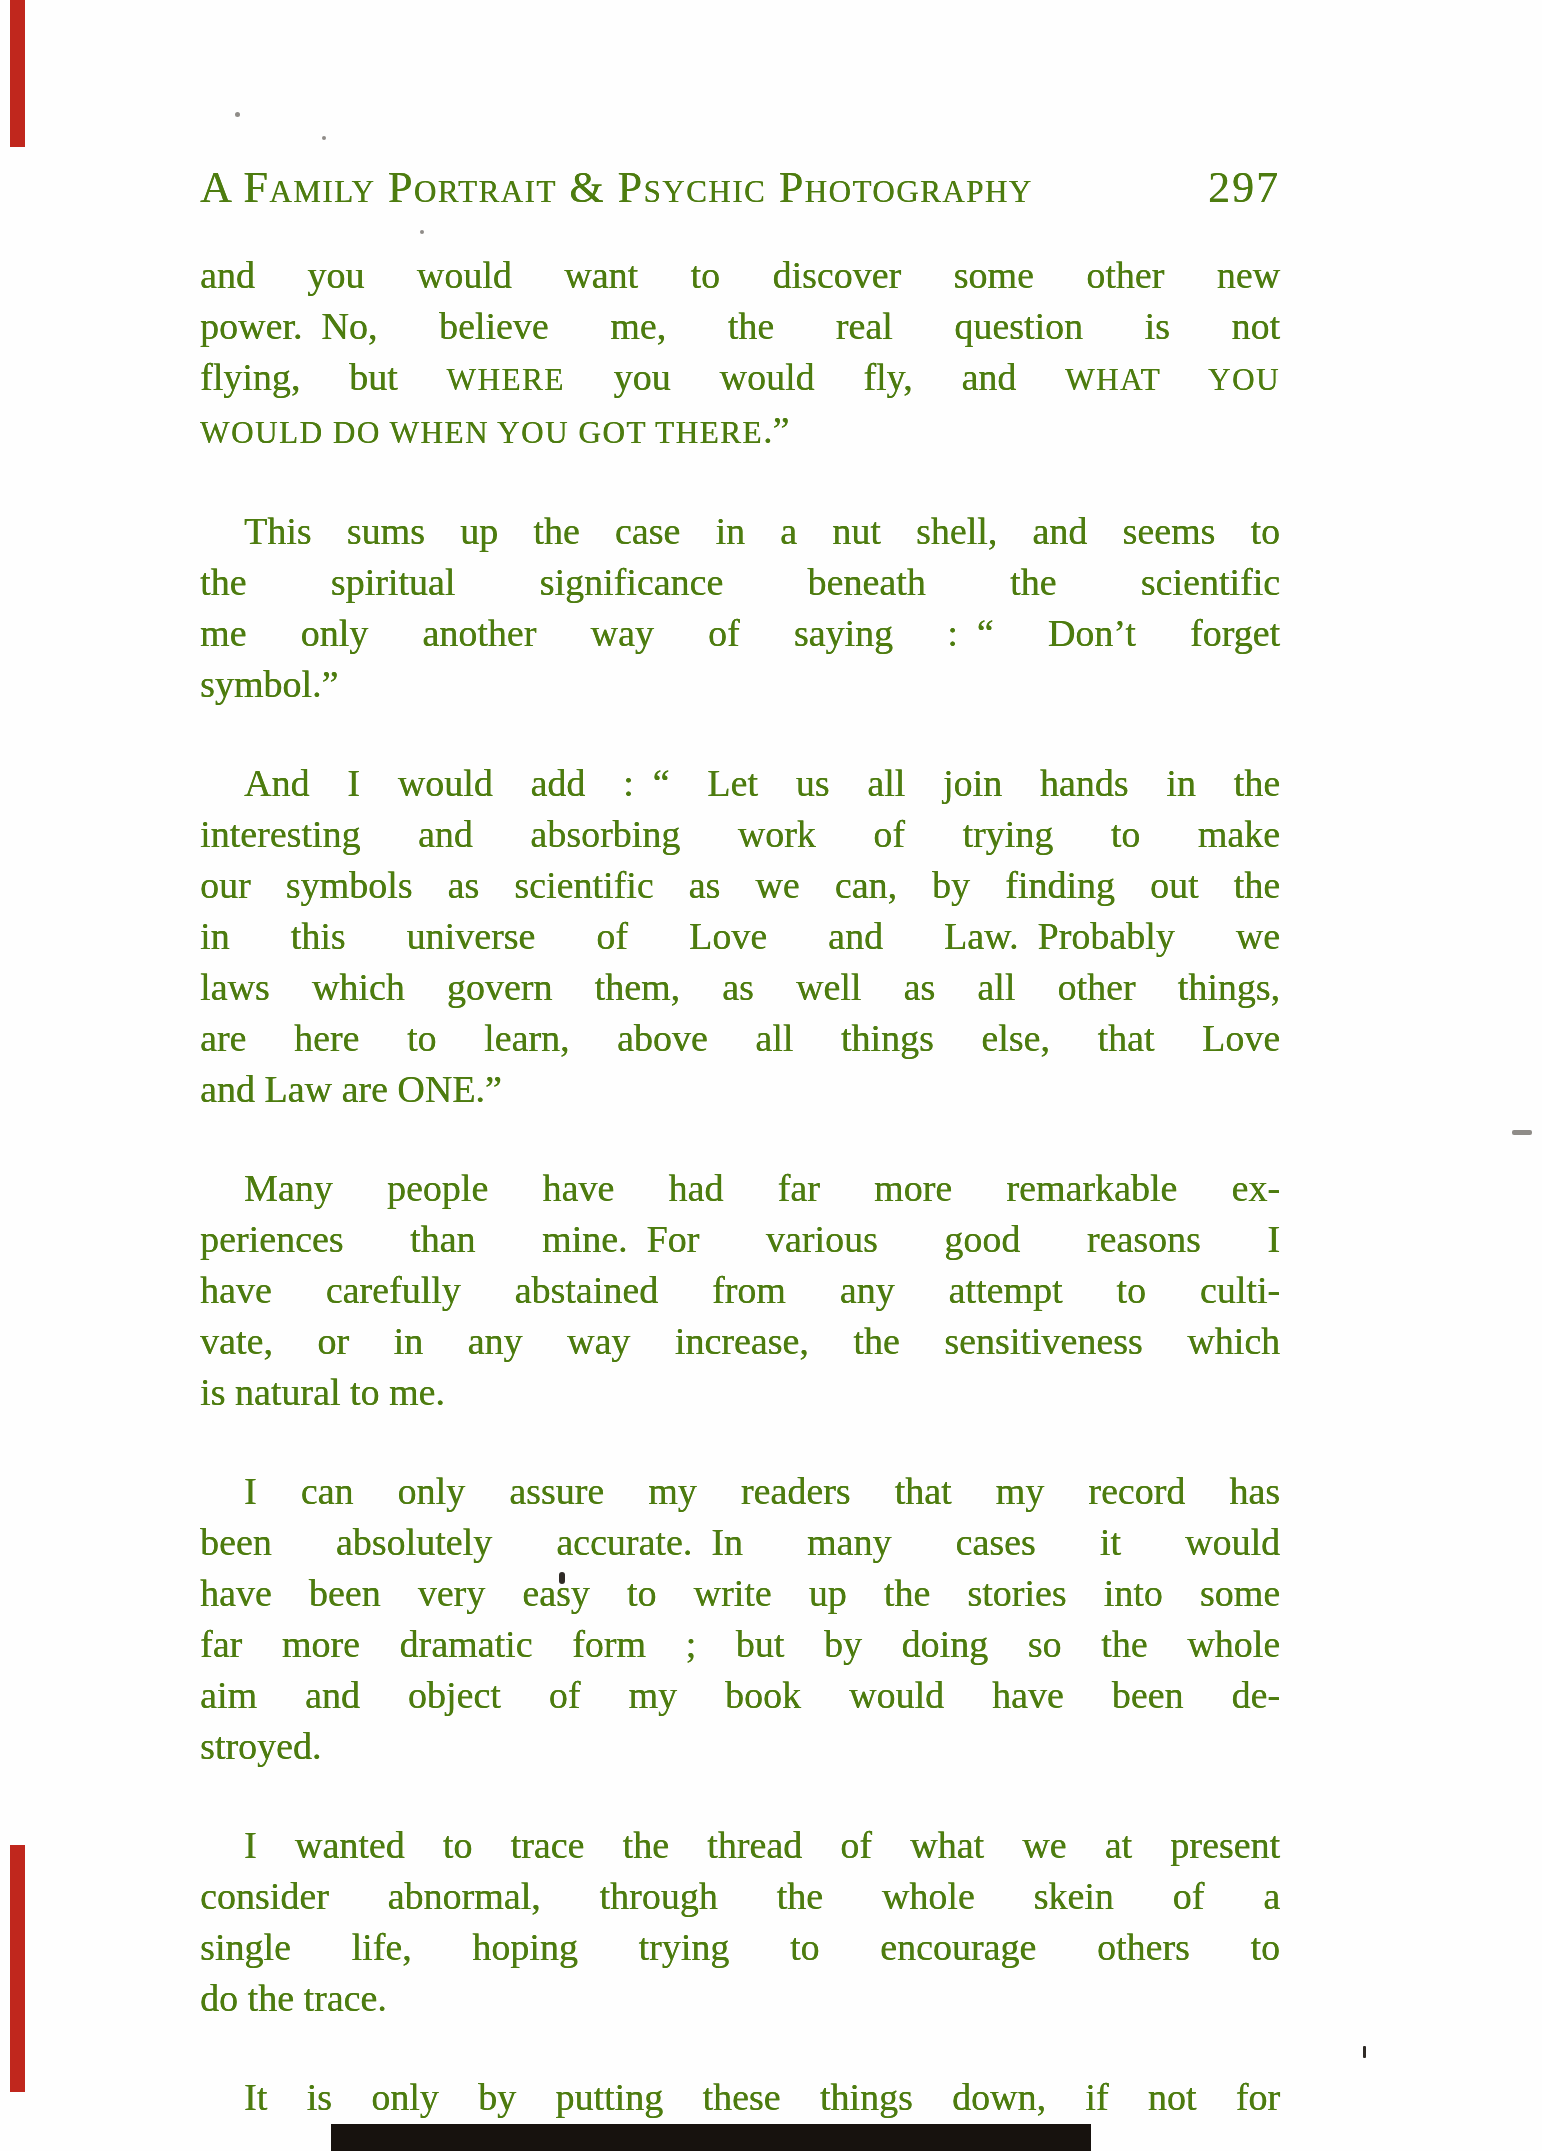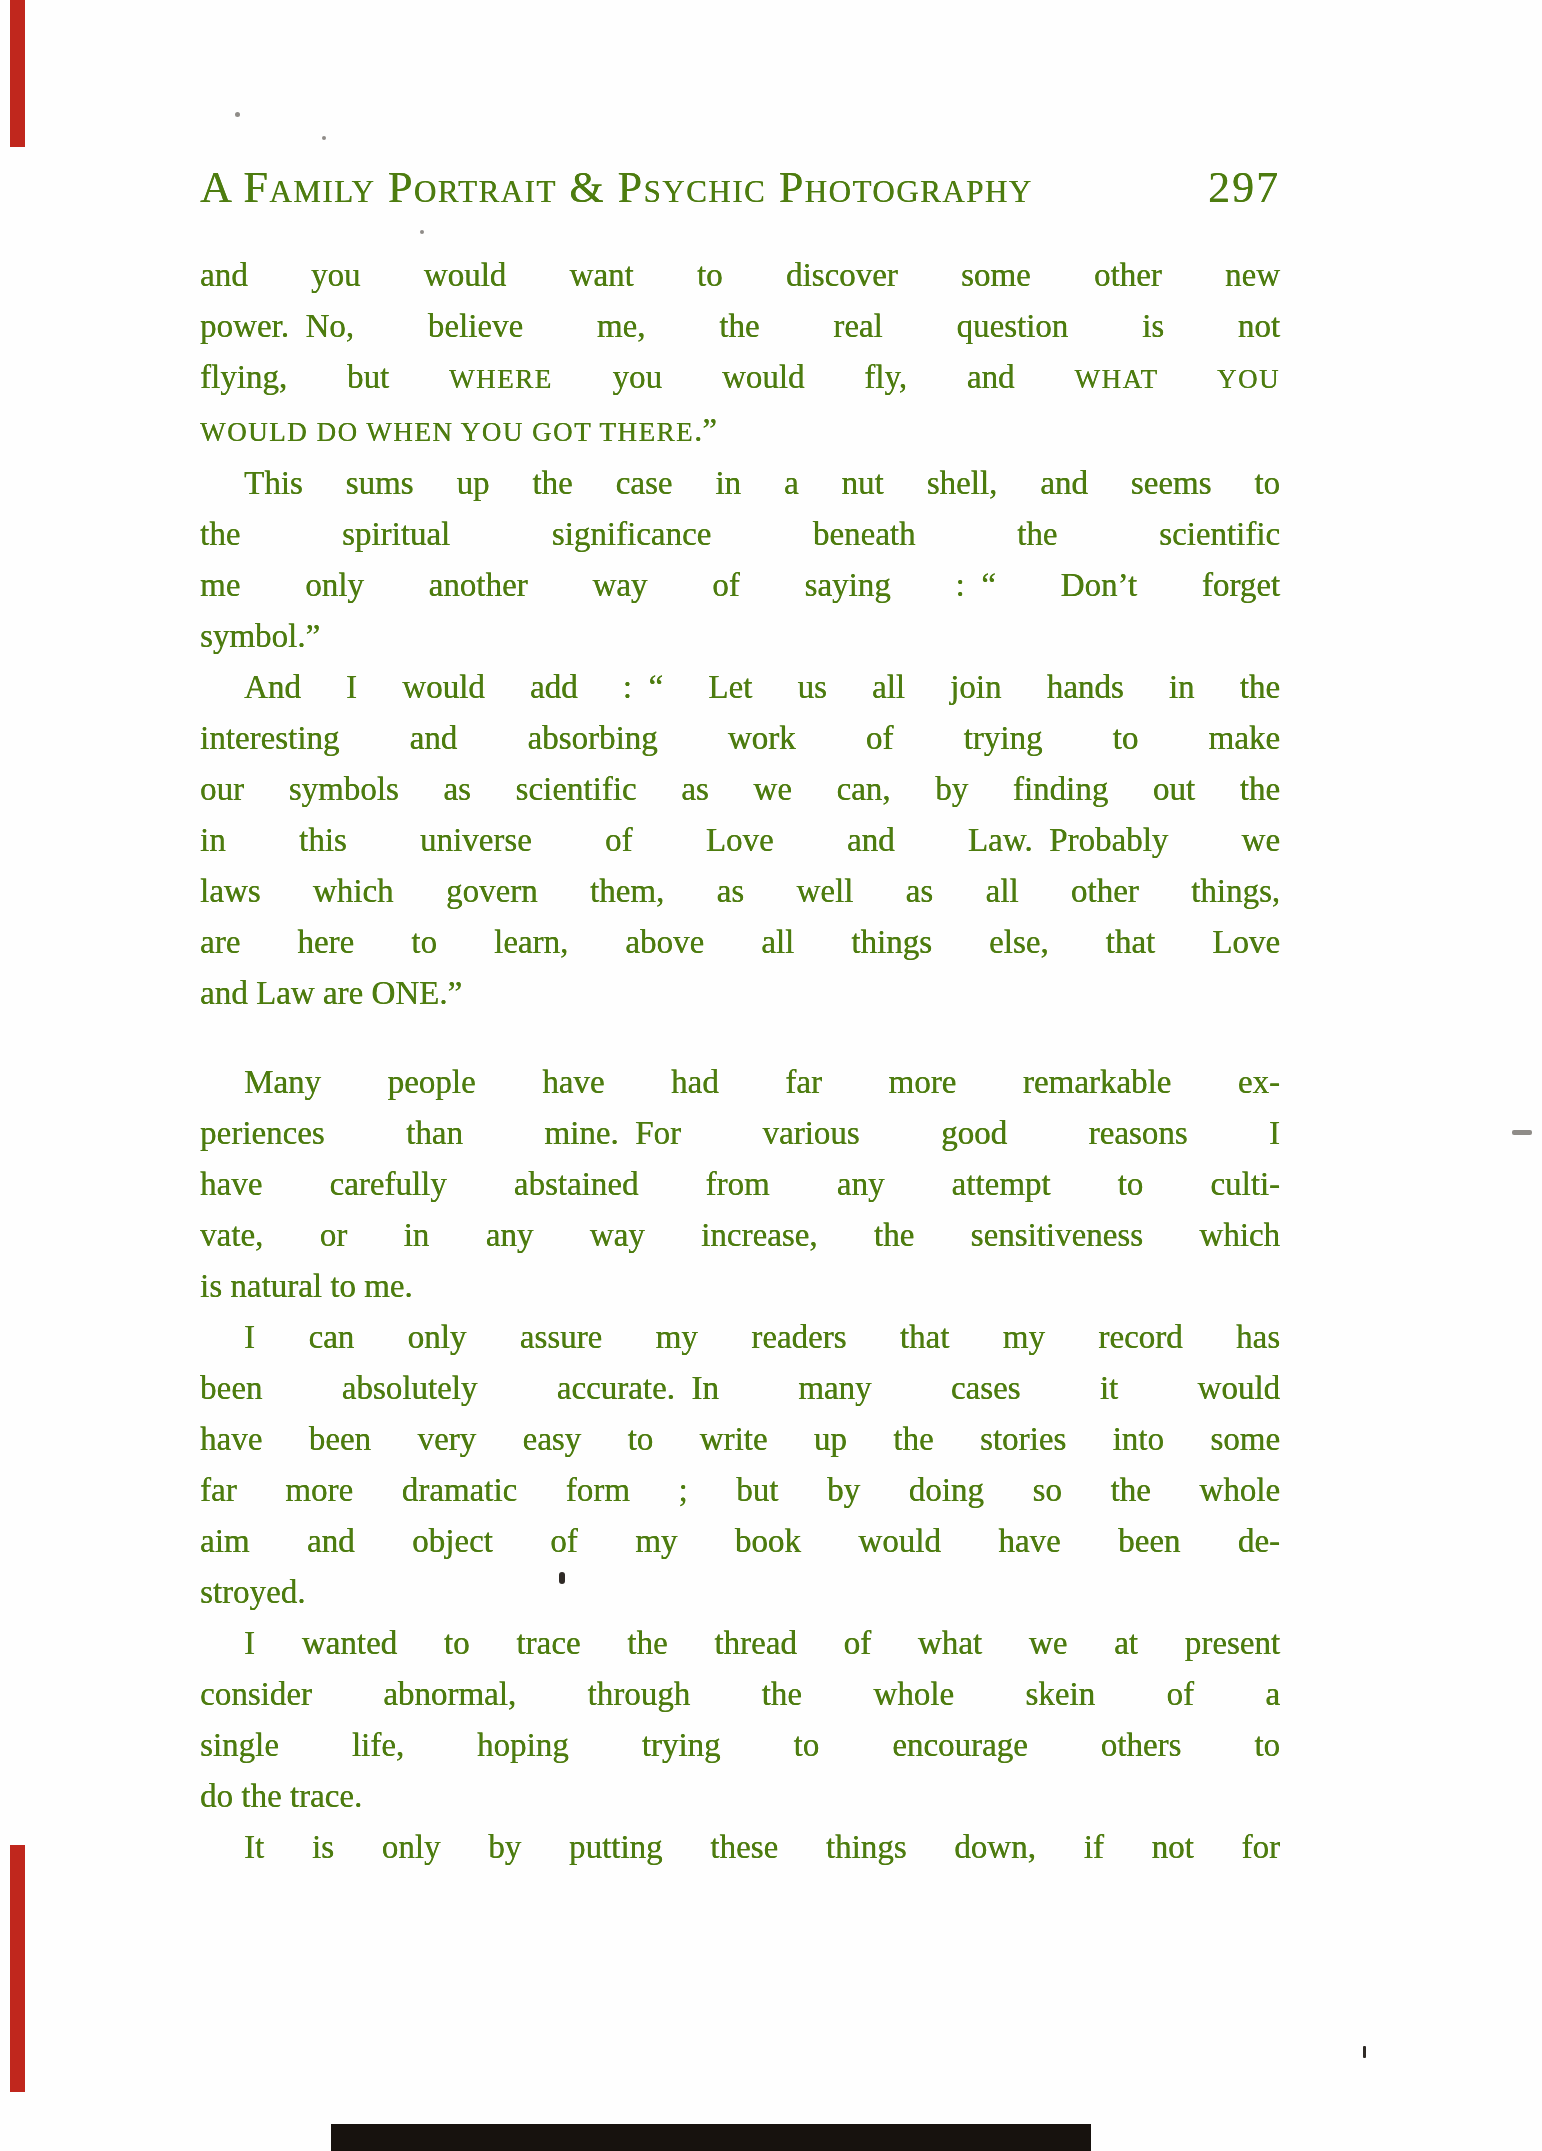--- a/index.html
+++ b/index.html
@@ -10,25 +10,25 @@
   }
   .content{position:absolute;left:200px;top:160px;width:1080px;
     text-shadow:0.35px 0 0 currentColor;}
   .header{display:flex;justify-content:space-between;align-items:baseline;
     font-size:44px;line-height:56px;font-variant:small-caps;
     letter-spacing:1.5px;margin-bottom:34px;white-space:nowrap;}
   .header .pagenum{letter-spacing:2px;}
   .text-block{width:100%;}
   .para{margin:0;}
   .para.gap{margin-top:38px;}
-  .line{font-size:33px;line-height:51px;text-align:justify;
+  .line{font-size:38px;line-height:51px;text-align:justify;
     text-justify:inter-word;hyphens:none;}
   .line.just{text-align-last:justify;}
   .line.last{text-align-last:left;}
-  .line.indent{text-indent:44px;}
+  .line.indent{text-indent:44px;margin-top:48px;}
   .line span.i{}
   .line span.sc{font-size:0.82em;letter-spacing:1.5px;}
   .artifact{position:absolute;}
   .red-top{left:10px;top:0;width:15px;height:147px;}
   .red-bottom{left:10px;top:1845px;width:15px;height:247px;}
   .black-bar{left:331px;top:2124px;width:760px;height:27px;}
   .speck{position:absolute;border-radius:50%;}
   .speck-a{left:235px;top:112px;width:5px;height:5px;}
   .speck-b{left:322px;top:136px;width:4px;height:4px;}
   .speck-c{left:420px;top:230px;width:4px;height:4px;}

